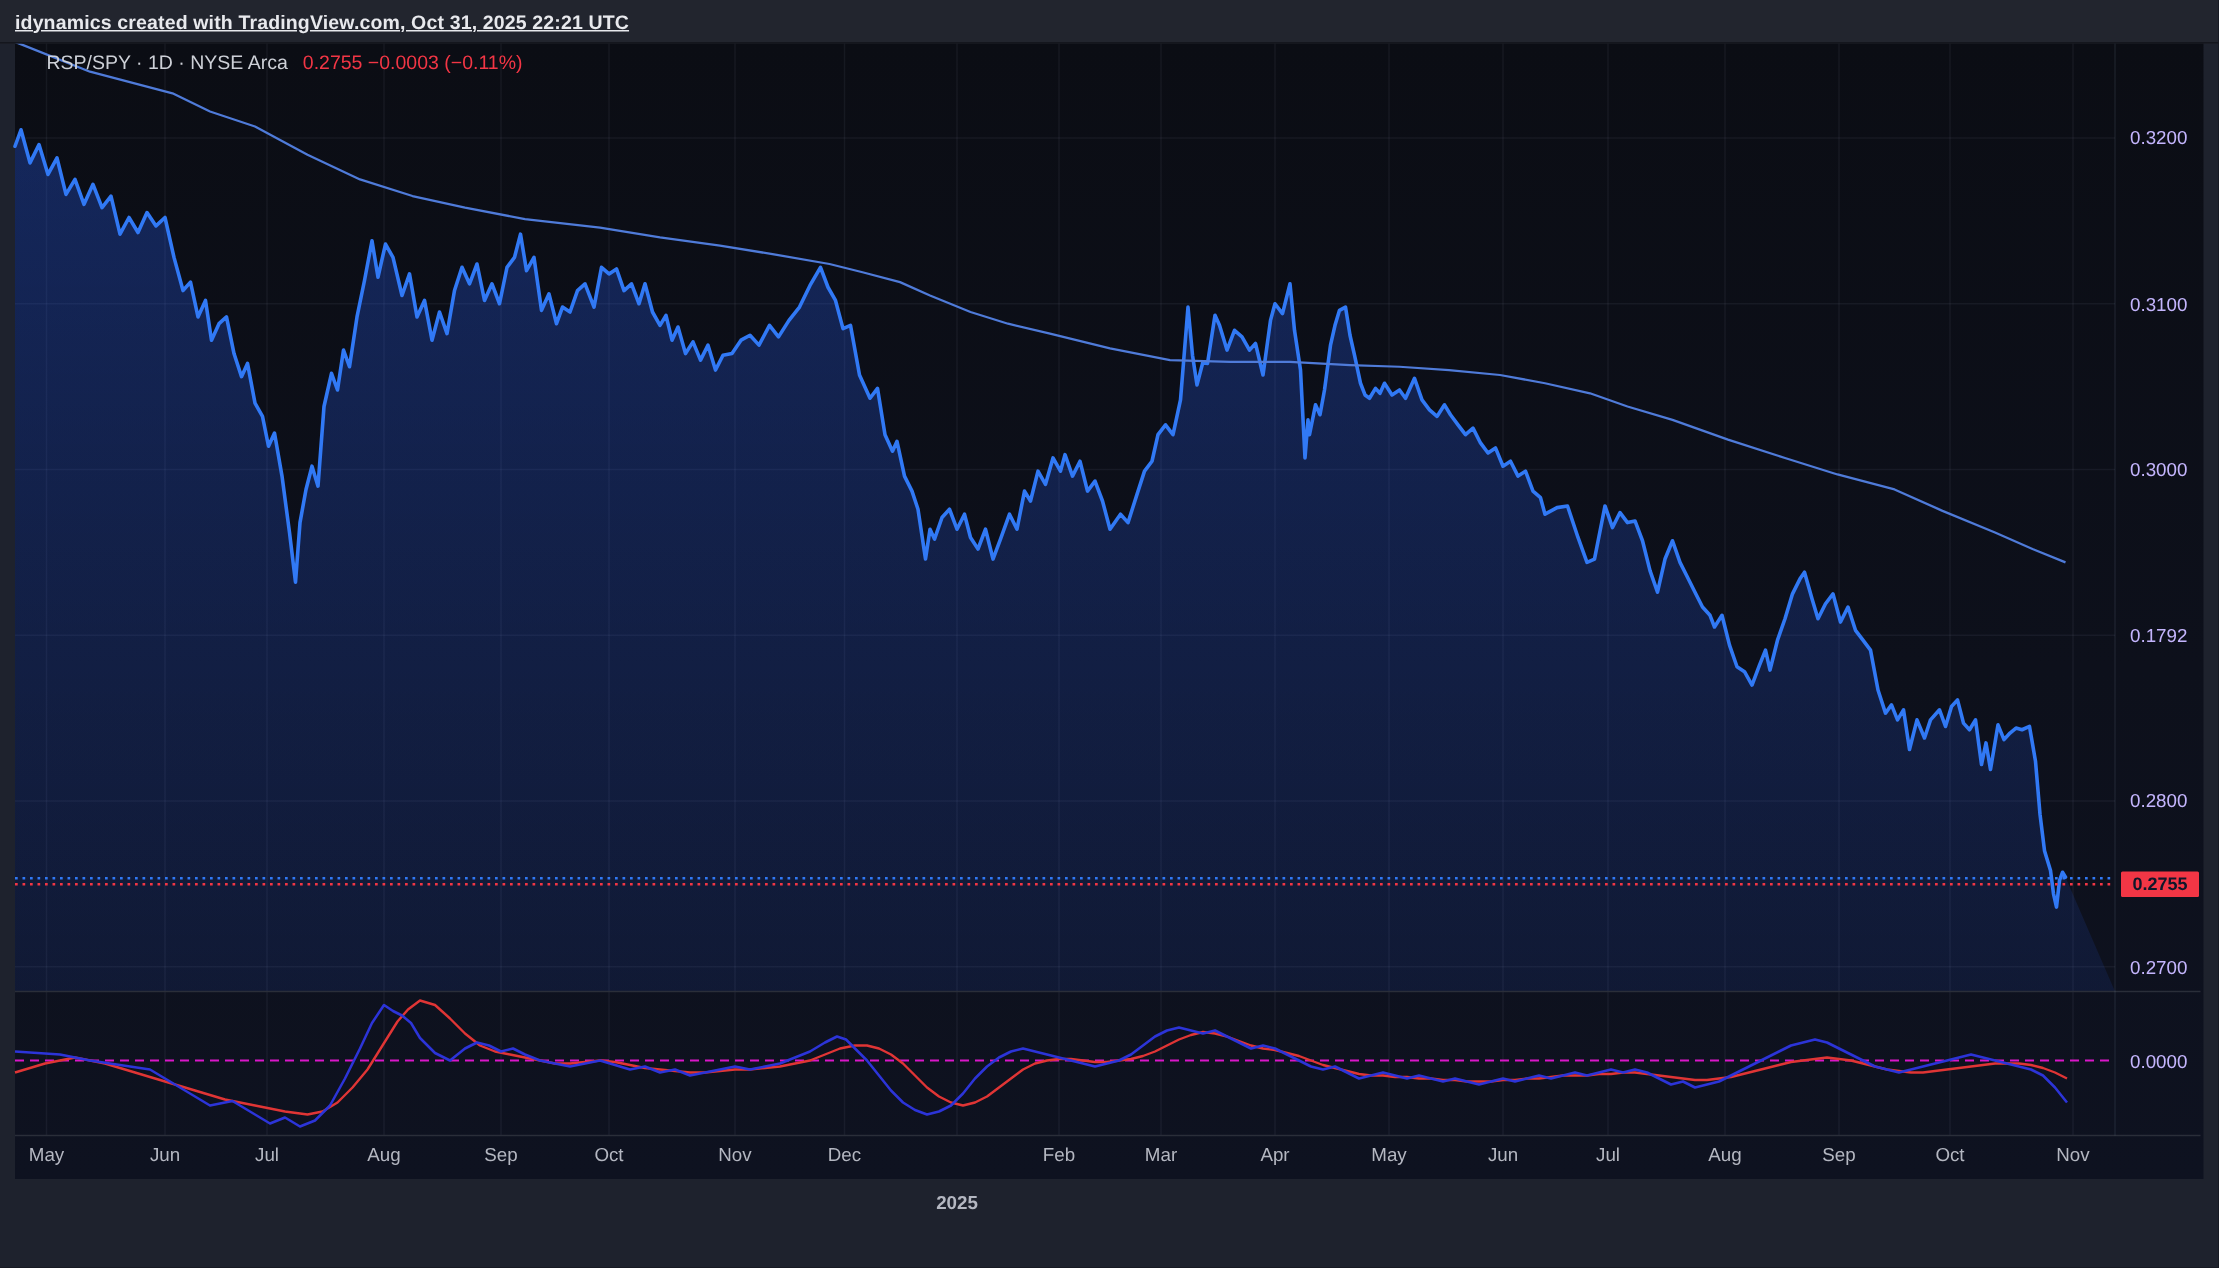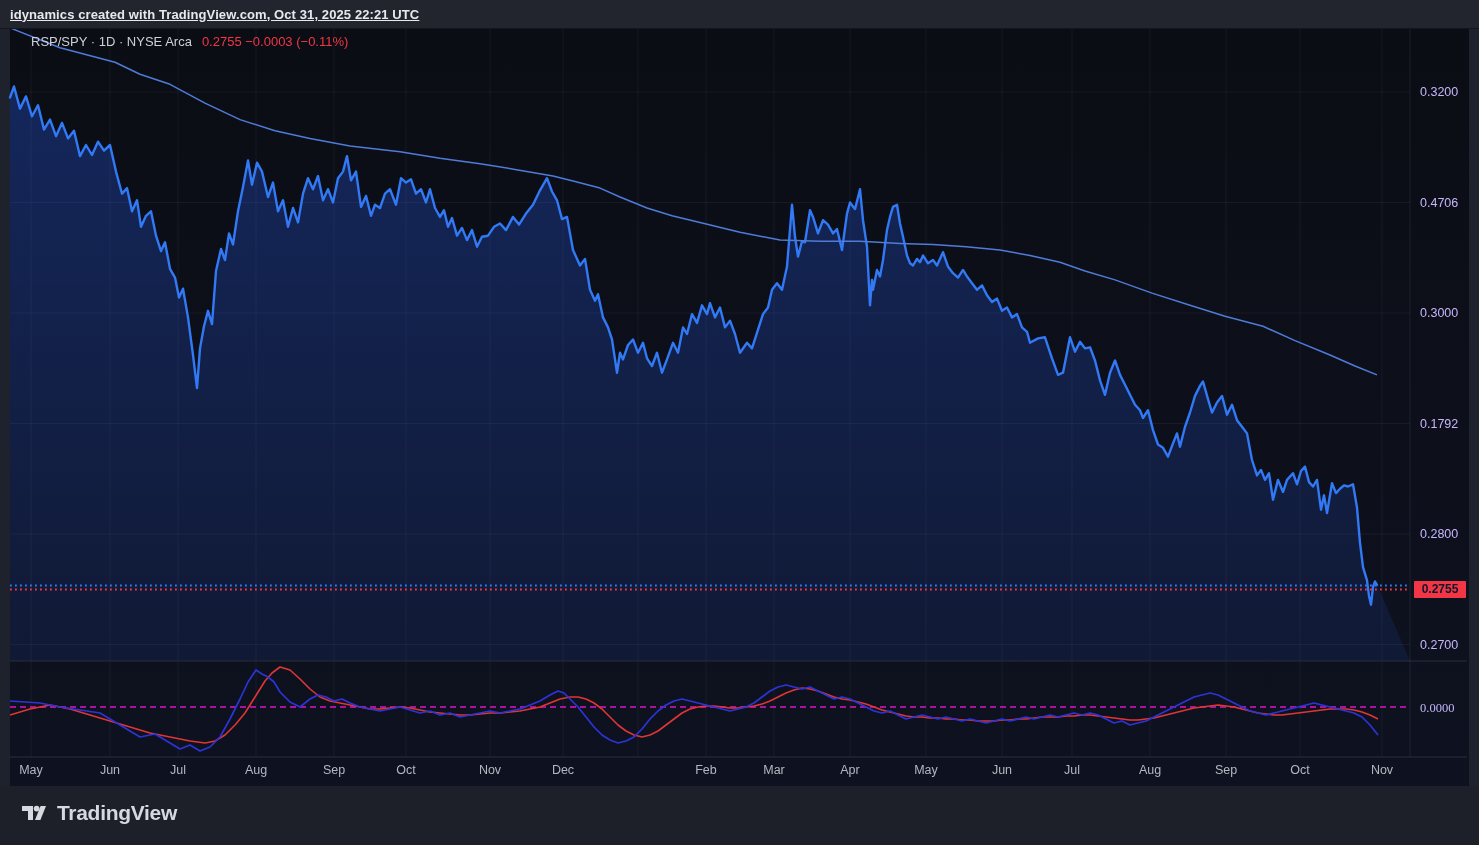--- a/index.html
+++ b/index.html
@@ -78,30 +78,30 @@
     <span class="title">idynamics created with TradingView.com, Oct 31, 2025 22:21 UTC</span>
   </div>
 
   <div class="legend">
     <span class="sym">RSP/SPY · 1D · NYSE Arca</span>
     <span class="chg">0.2755  −0.0003 (−0.11%)</span>
   </div>
 
   <div id="price-axis">
       <div class="axis-label" style="left: 1420px; top: 84px;">0.3200</div>
-      <div class="axis-label" style="left: 1420px; top: 194.5px;">0.4706</div>
+      <div class="axis-label" style="left: 1420px; top: 194.5px;">0.3100</div>
       <div class="axis-label" style="left: 1420px; top: 305px;">0.3000</div>
       <div class="axis-label" style="left: 1420px; top: 415.5px;">0.1792</div>
       <div class="axis-label" style="left: 1420px; top: 526px;">0.2800</div>
       <div class="axis-label" style="left: 1420px; top: 636.5px;">0.2700</div>
     </div>
   <div class="badge" id="price-badge" style="top: 581px; background: rgb(242, 54, 69);">
     <span>0.2755</span>
   </div>
-  <div class="axis-label" id="zero-label" style="left: 1420px; top: 700px; font-family: Liberation Serif, serif;">0.0000</div>
+  <div class="axis-label" id="zero-label" style="left: 1420px; top: 700px;">0.0000</div>
   <div id="time-axis">
       <div class="time-label" style="left: 9px;">May</div>
       <div class="time-label" style="left: 88px;">Jun</div>
       <div class="time-label" style="left: 156px;">Jul</div>
       <div class="time-label" style="left: 234px;">Aug</div>
       <div class="time-label" style="left: 312px;">Sep</div>
       <div class="time-label" style="left: 384px;">Oct</div>
       <div class="time-label" style="left: 468px;">Nov</div>
       <div class="time-label" style="left: 541px;">Dec</div>
       <div class="time-label" style="left: 616px; font-weight: 700; margin-top: 32px;">2025</div>
@@ -110,23 +110,13 @@
       <div class="time-label" style="left: 828px;">Apr</div>
       <div class="time-label" style="left: 904px;">May</div>
       <div class="time-label" style="left: 980px;">Jun</div>
       <div class="time-label" style="left: 1050px;">Jul</div>
       <div class="time-label" style="left: 1128px;">Aug</div>
       <div class="time-label" style="left: 1204px;">Sep</div>
       <div class="time-label" style="left: 1278px;">Oct</div>
       <div class="time-label" style="left: 1360px;">Nov</div>
     </div>
 
-  <div class="bottombar">
-    <div class="tvlogo">
-      <svg width="28" height="28" viewBox="0 0 28 28">
-        <path d="M2 7 H13 V21 H8 V12 H2 Z" fill="#d6d9e0"></path>
-        <circle cx="16.6" cy="9.6" r="2.9" fill="#d6d9e0"></circle>
-        <path d="M15 21 L20.6 7 H26 L20.4 21 Z" fill="#d6d9e0"></path>
-      </svg>
-      <span>TradingView</span>
-    </div>
-  </div>
 </div>
 
 </body></html>

